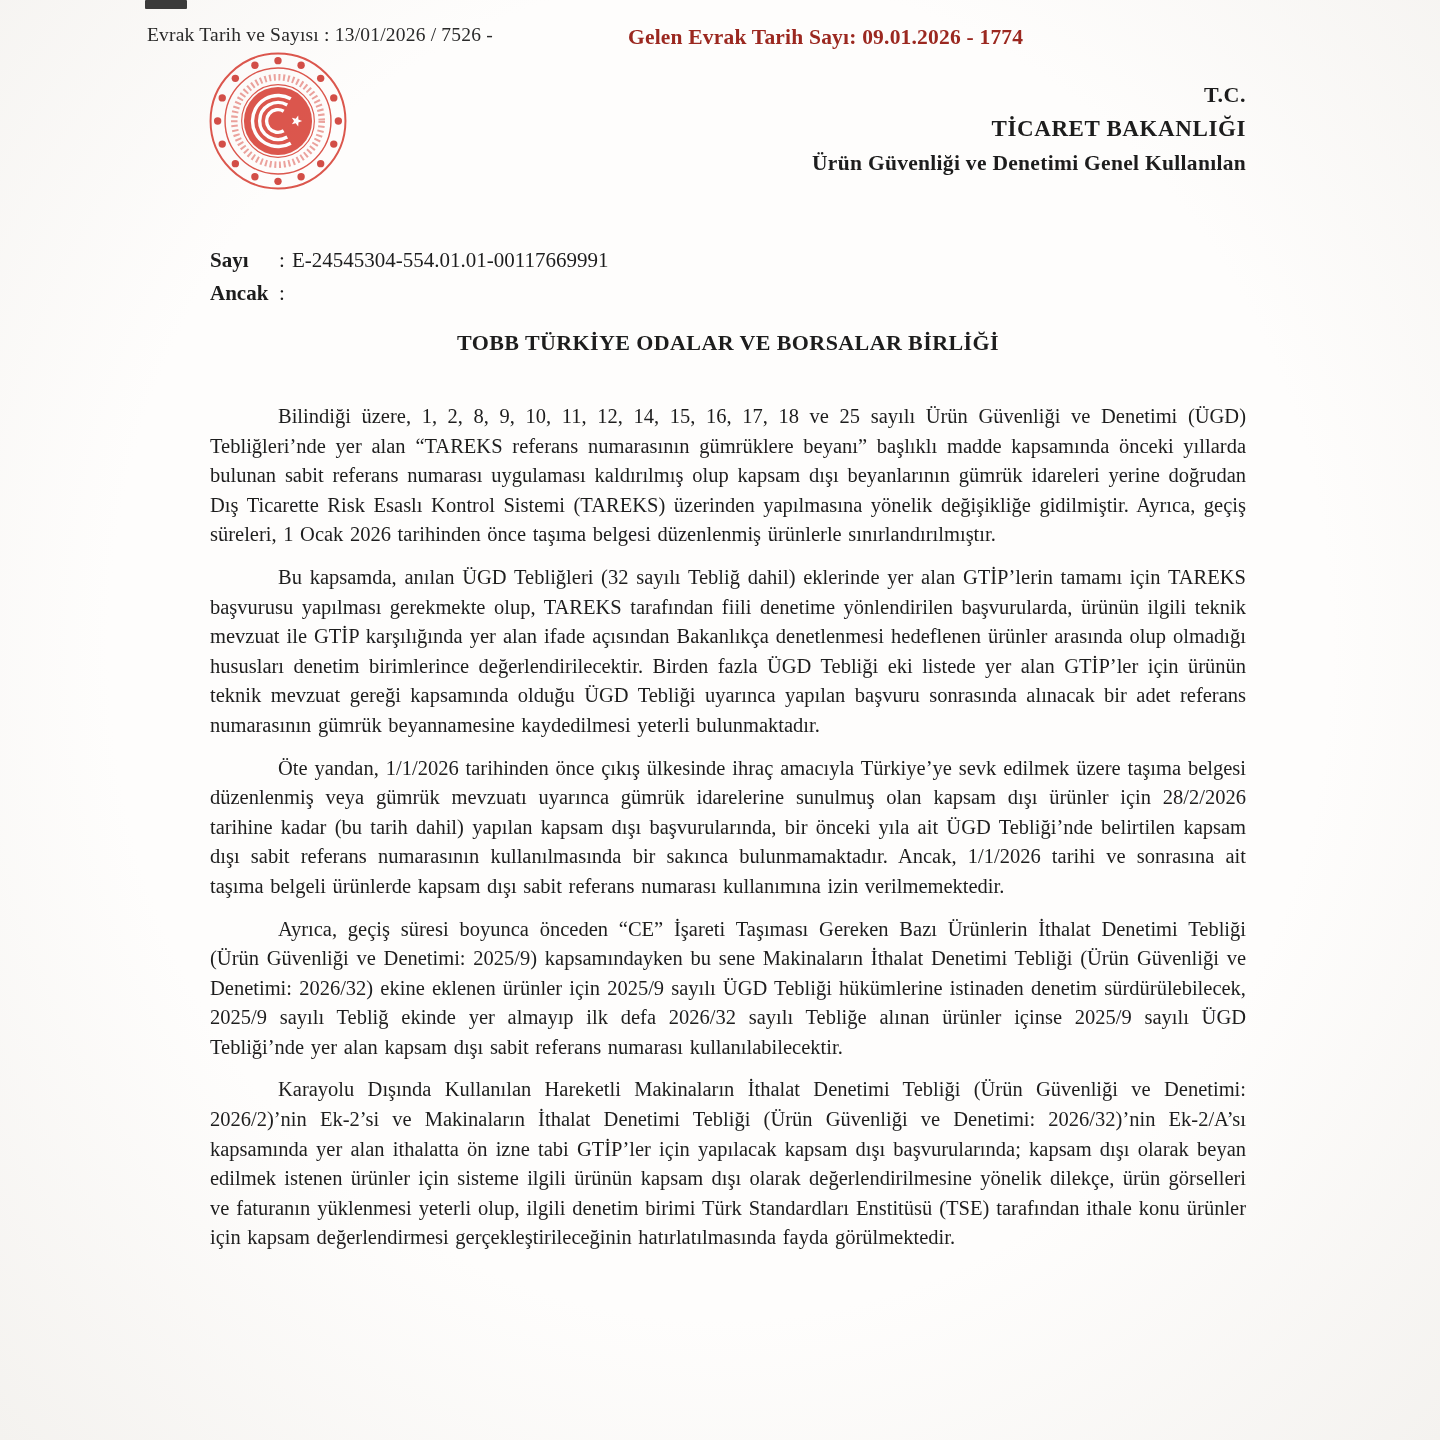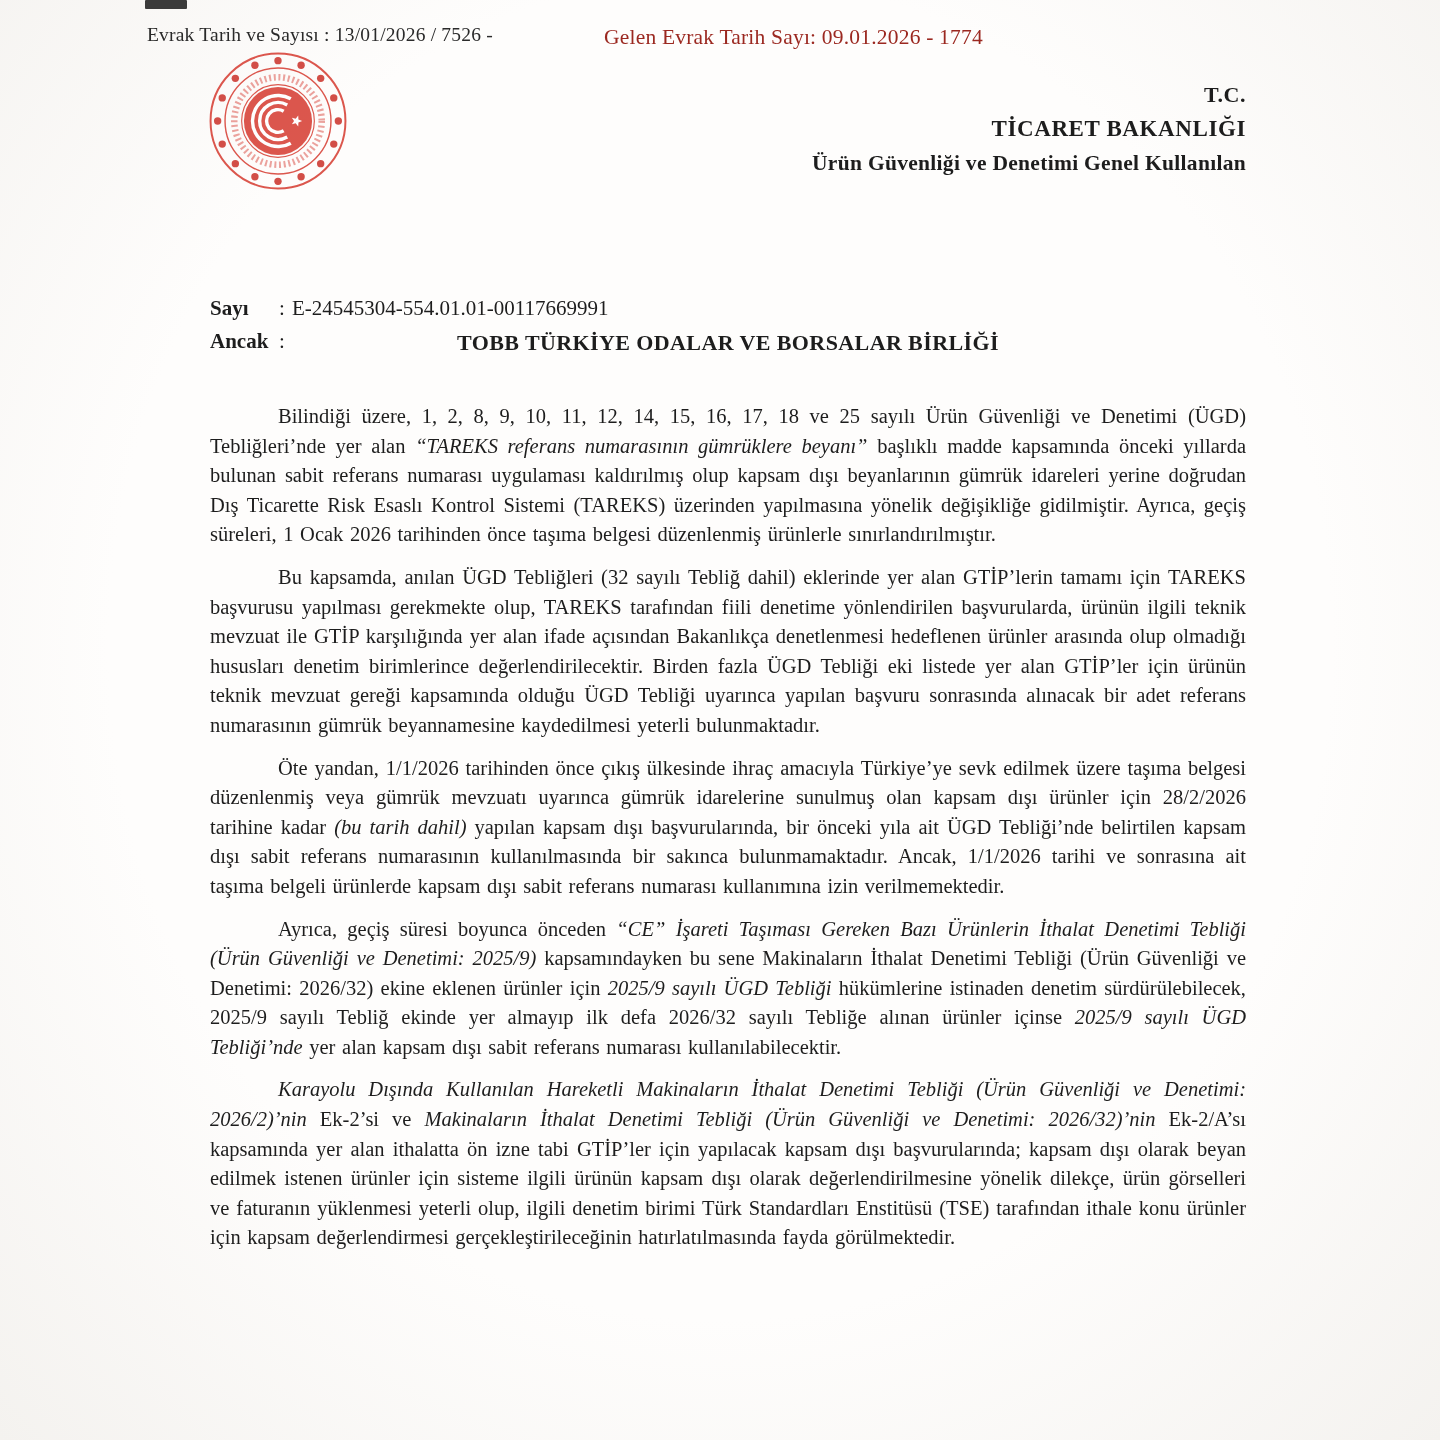--- a/index.html
+++ b/index.html
@@ -18,57 +18,57 @@
   }
   .scan-artifact{
     position:absolute;left:145px;top:0;width:42px;height:9px;
     background:#3b3b3b;border-radius:1px;
   }
   .doc-ref{
     position:absolute;left:147px;top:24px;
     font-size:19.5px;color:#2a2a2a;letter-spacing:.2px;
   }
   .incoming-ref{
-    position:absolute;left:604px;top:25px;
-    font-size:21.5px;font-weight:normal;color:#9b2820;letter-spacing:.2px;text-align:center;
+    position:absolute;left:628px;top:25px;
+    font-size:21.5px;font-weight:bold;color:#9b2820;letter-spacing:.2px;text-align:center;
   }
   .emblem{
     position:absolute;left:207px;top:50px;width:142px;height:142px;
     opacity:.92;filter:blur(.4px);
   }
   .letterhead{
     position:absolute;left:210px;top:78px;width:1036px;
     text-align:right;line-height:34px;
   }
   .lh1{font-size:22px;font-weight:bold;letter-spacing:.5px;}
   .lh2{font-size:23px;font-weight:bold;letter-spacing:.6px;}
   .lh3{font-size:21.5px;font-weight:bold;letter-spacing:.3px;}
   .meta{
     position:absolute;left:210px;top:244px;
-    font-size:21px;line-height:33px;margin-top:48px;
+    font-size:21px;line-height:33px;
   }
   .meta-row{display:grid;grid-template-columns:62px 20px auto;}
   .meta-label{font-weight:bold;}
   .meta-colon{text-align:center;}
   .recipient{
     position:absolute;left:210px;top:330px;width:1036px;
     text-align:center;font-size:22px;font-weight:bold;letter-spacing:.4px;
   }
   .body-text{
     position:absolute;left:210px;top:402px;width:1036px;
     font-size:20.5px;line-height:29.6px;
     text-align:justify;
   }
   .para{
     text-indent:68px;
     margin:0 0 13px 0;
     word-spacing:1.5px;
   }
   .para:last-child{margin-bottom:16px;}
-  .it{font-style:italic;}
+  .it{}
 </style>
 </head>
 <body>
 
 <div class="page">
 
   <div class="scan-artifact"></div>
 
   <div class="doc-ref">Evrak Tarih ve Sayısı : 13/01/2026 / 7526 -</div>
 

